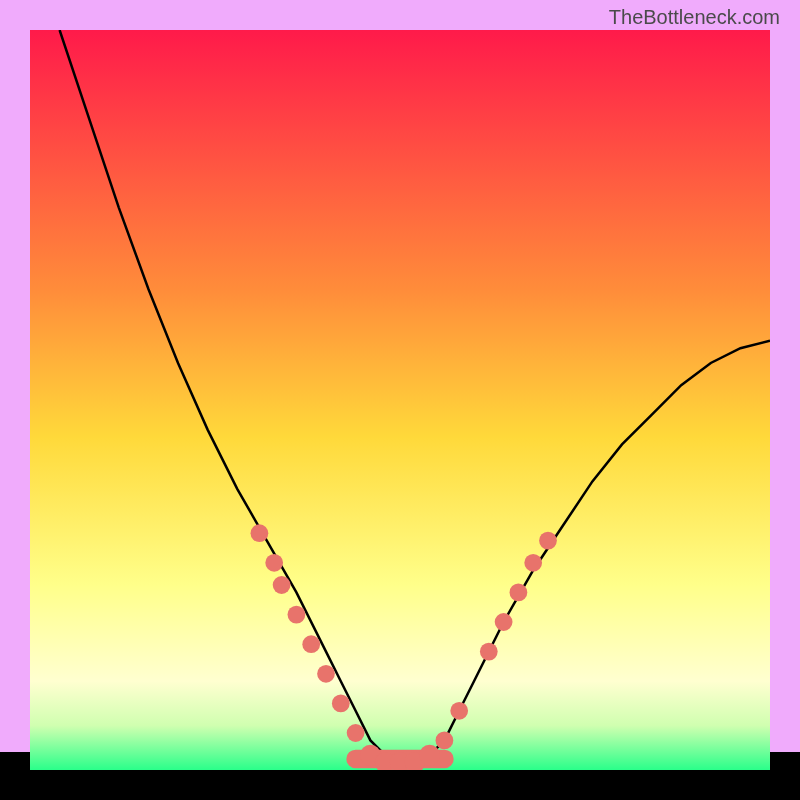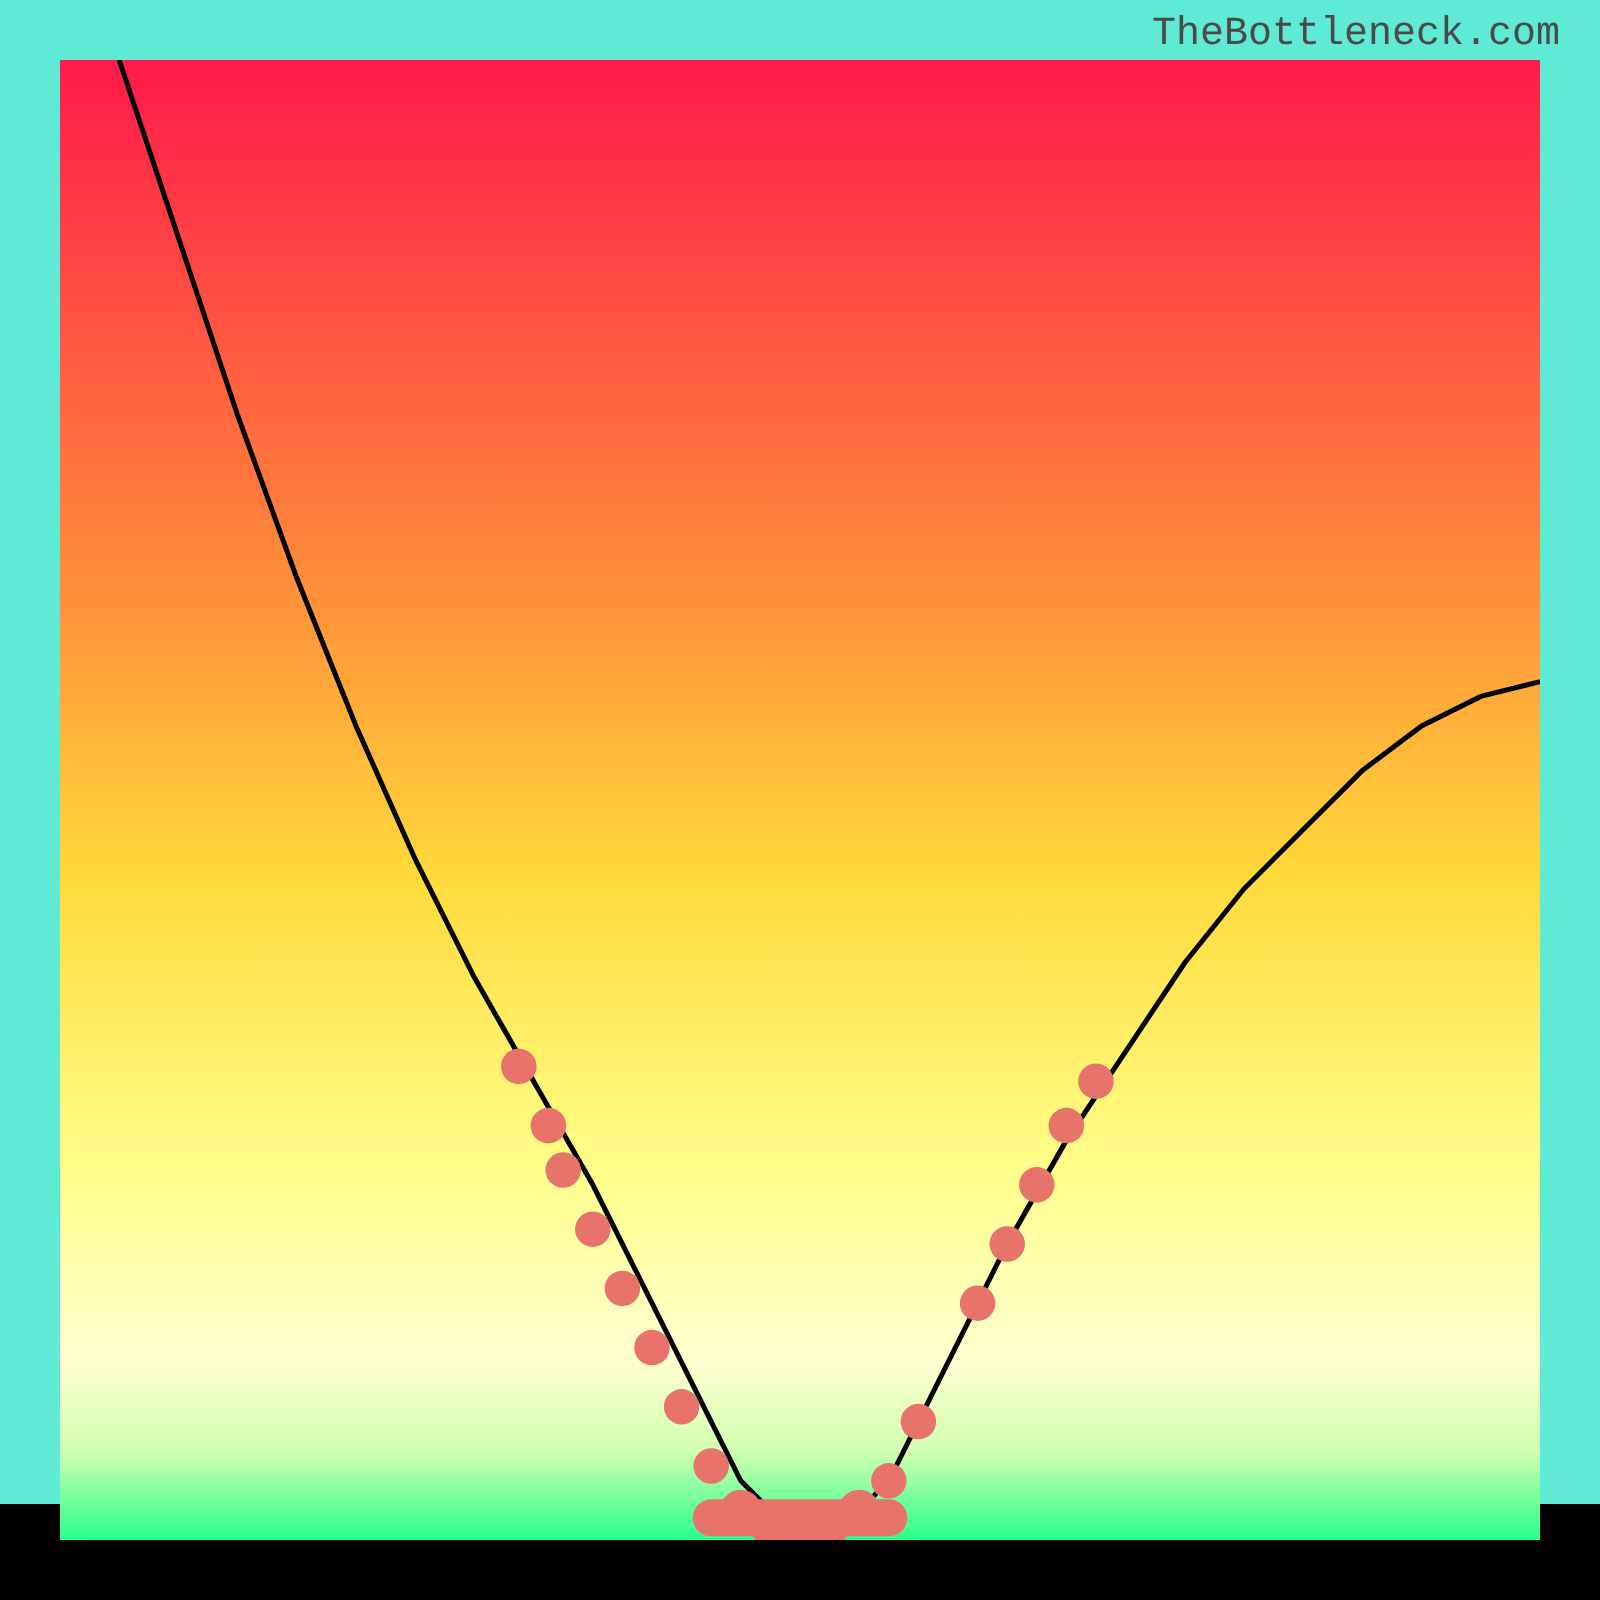--- a/index.html
+++ b/index.html
@@ -8,22 +8,21 @@
     background: #000;
     width: 800px;
     height: 800px;
     overflow: hidden;
     font-family: Arial, sans-serif;
   }
   .container {
     position: relative;
     width: 800px;
     height: 752px;
-    background: #5eead4;
-    font-family: Liberation Mono, monospace;
+    background: #f0abfc;
   }
   .watermark {
     position: absolute;
     top: 6px;
     right: 20px;
     color: #4a4a4a;
     font-size: 20px;
     font-weight: 500;
     z-index: 10;
   }

